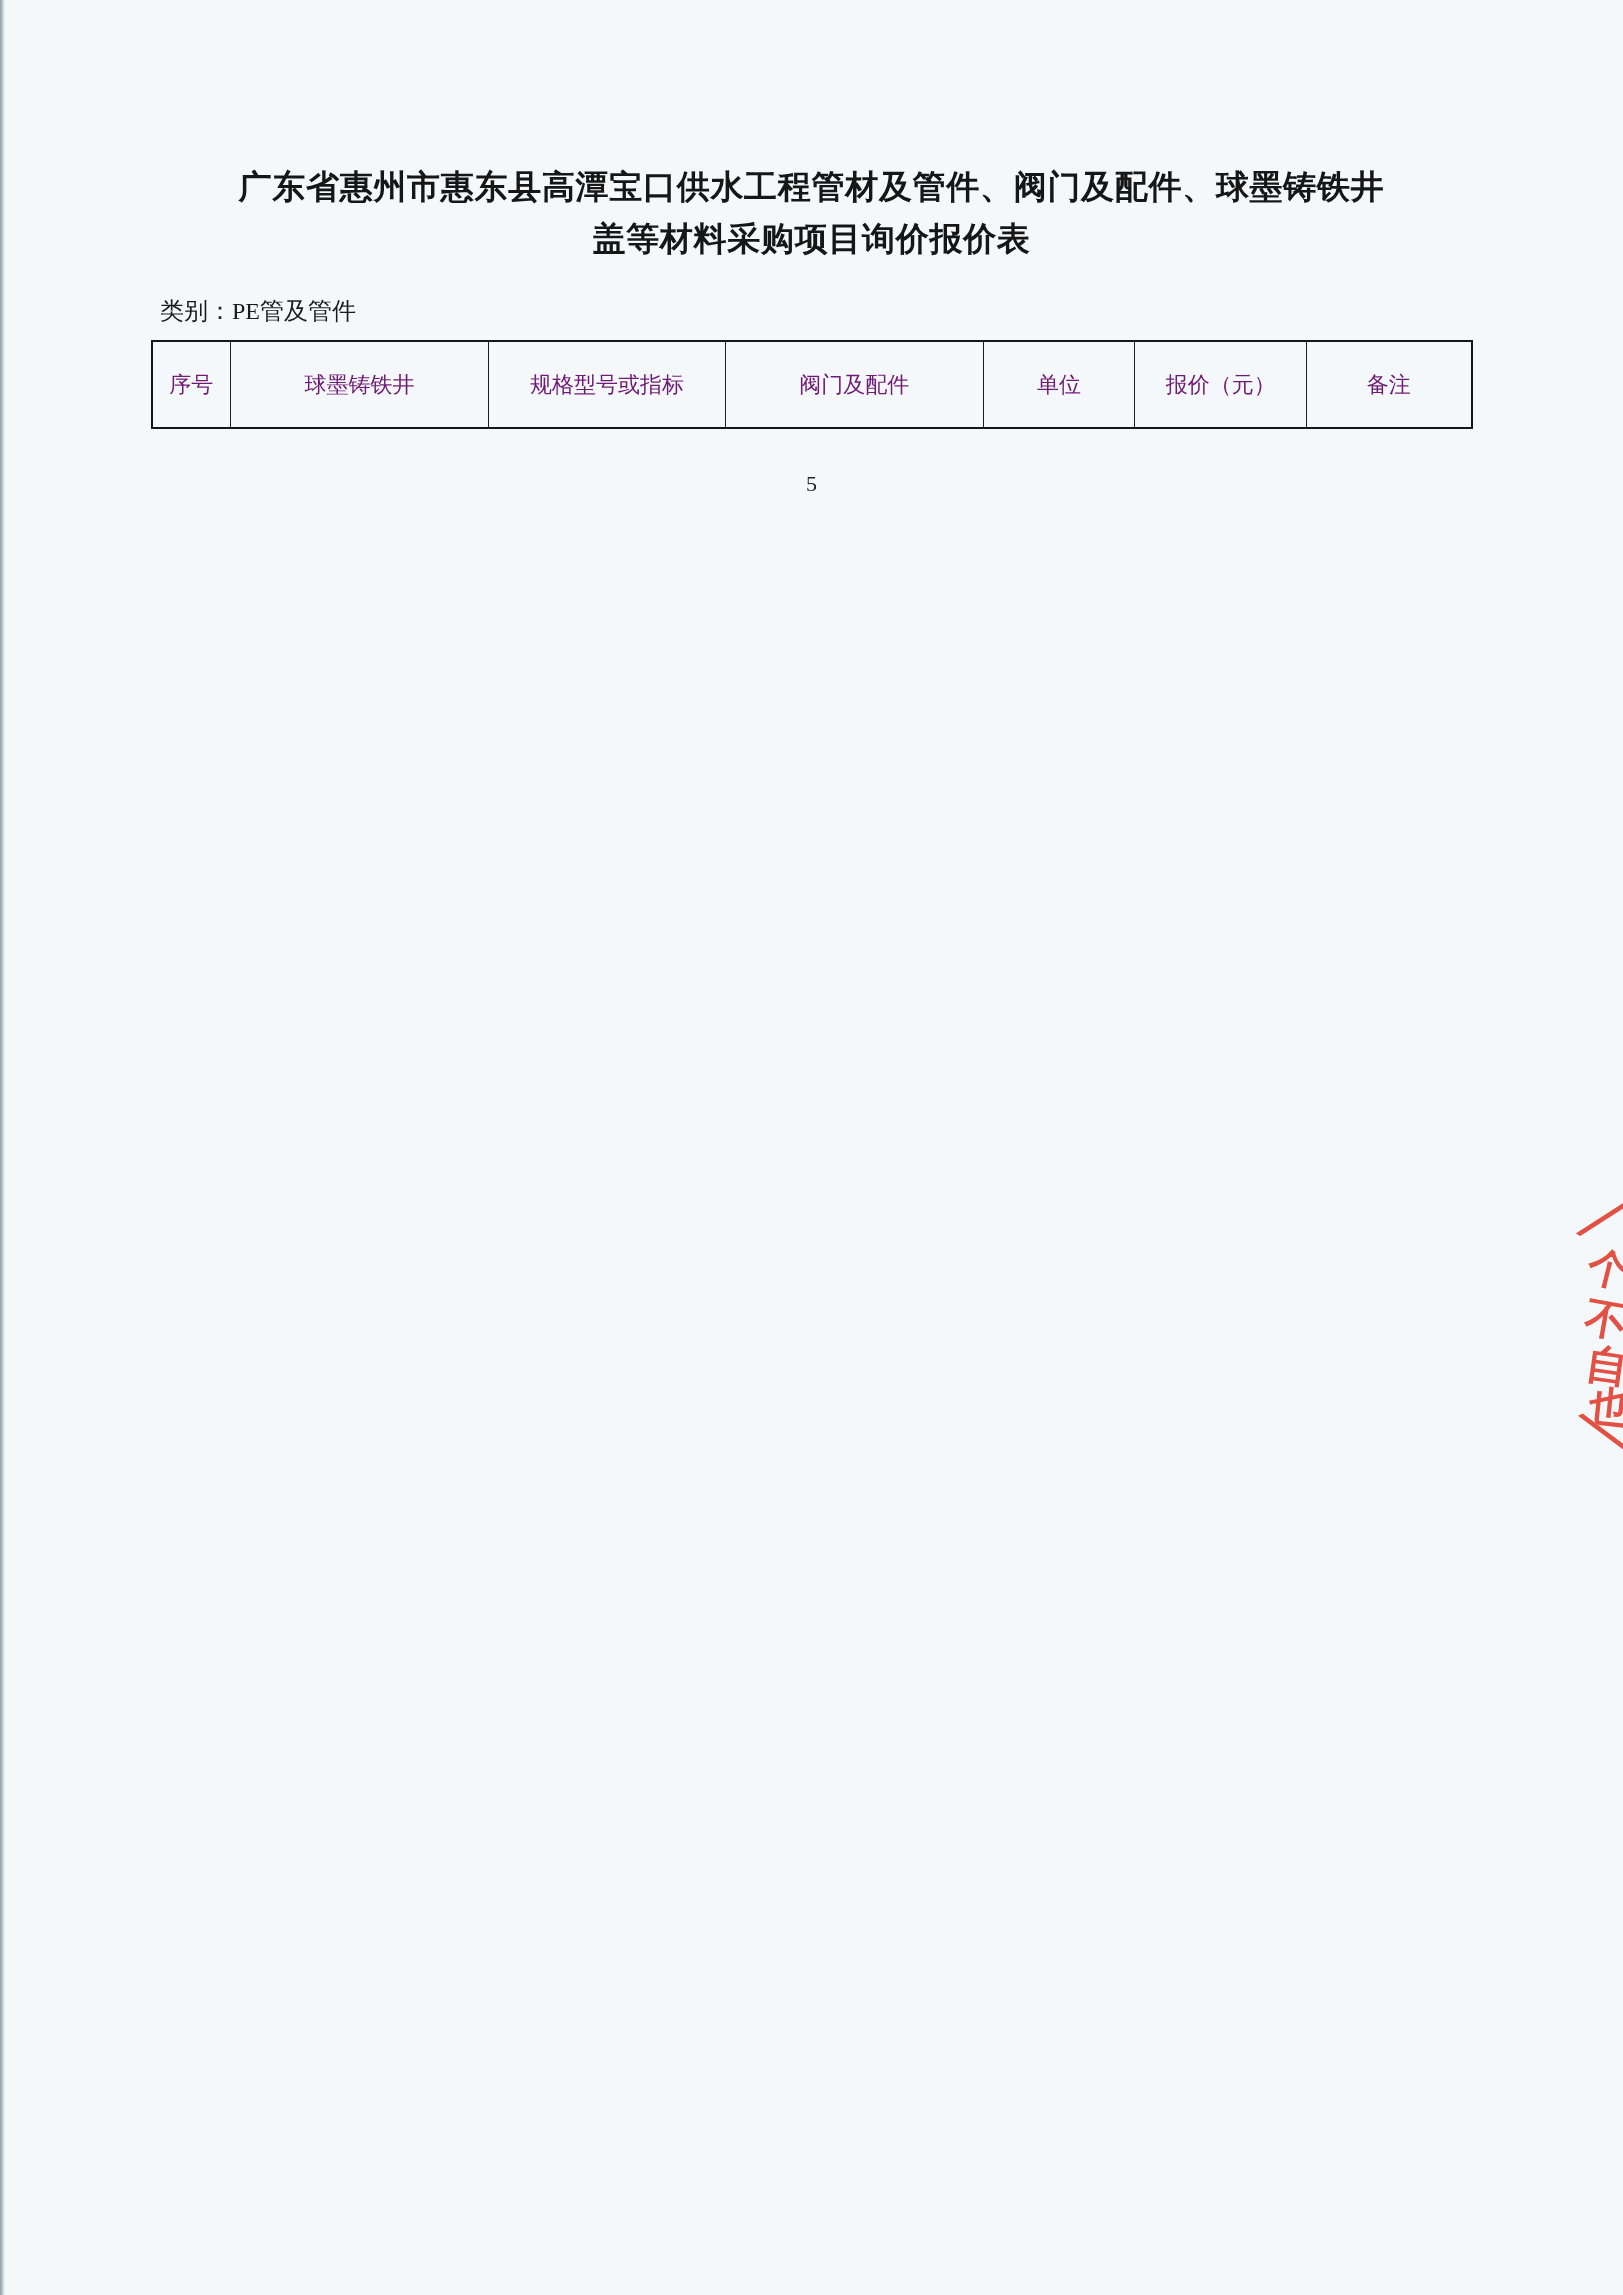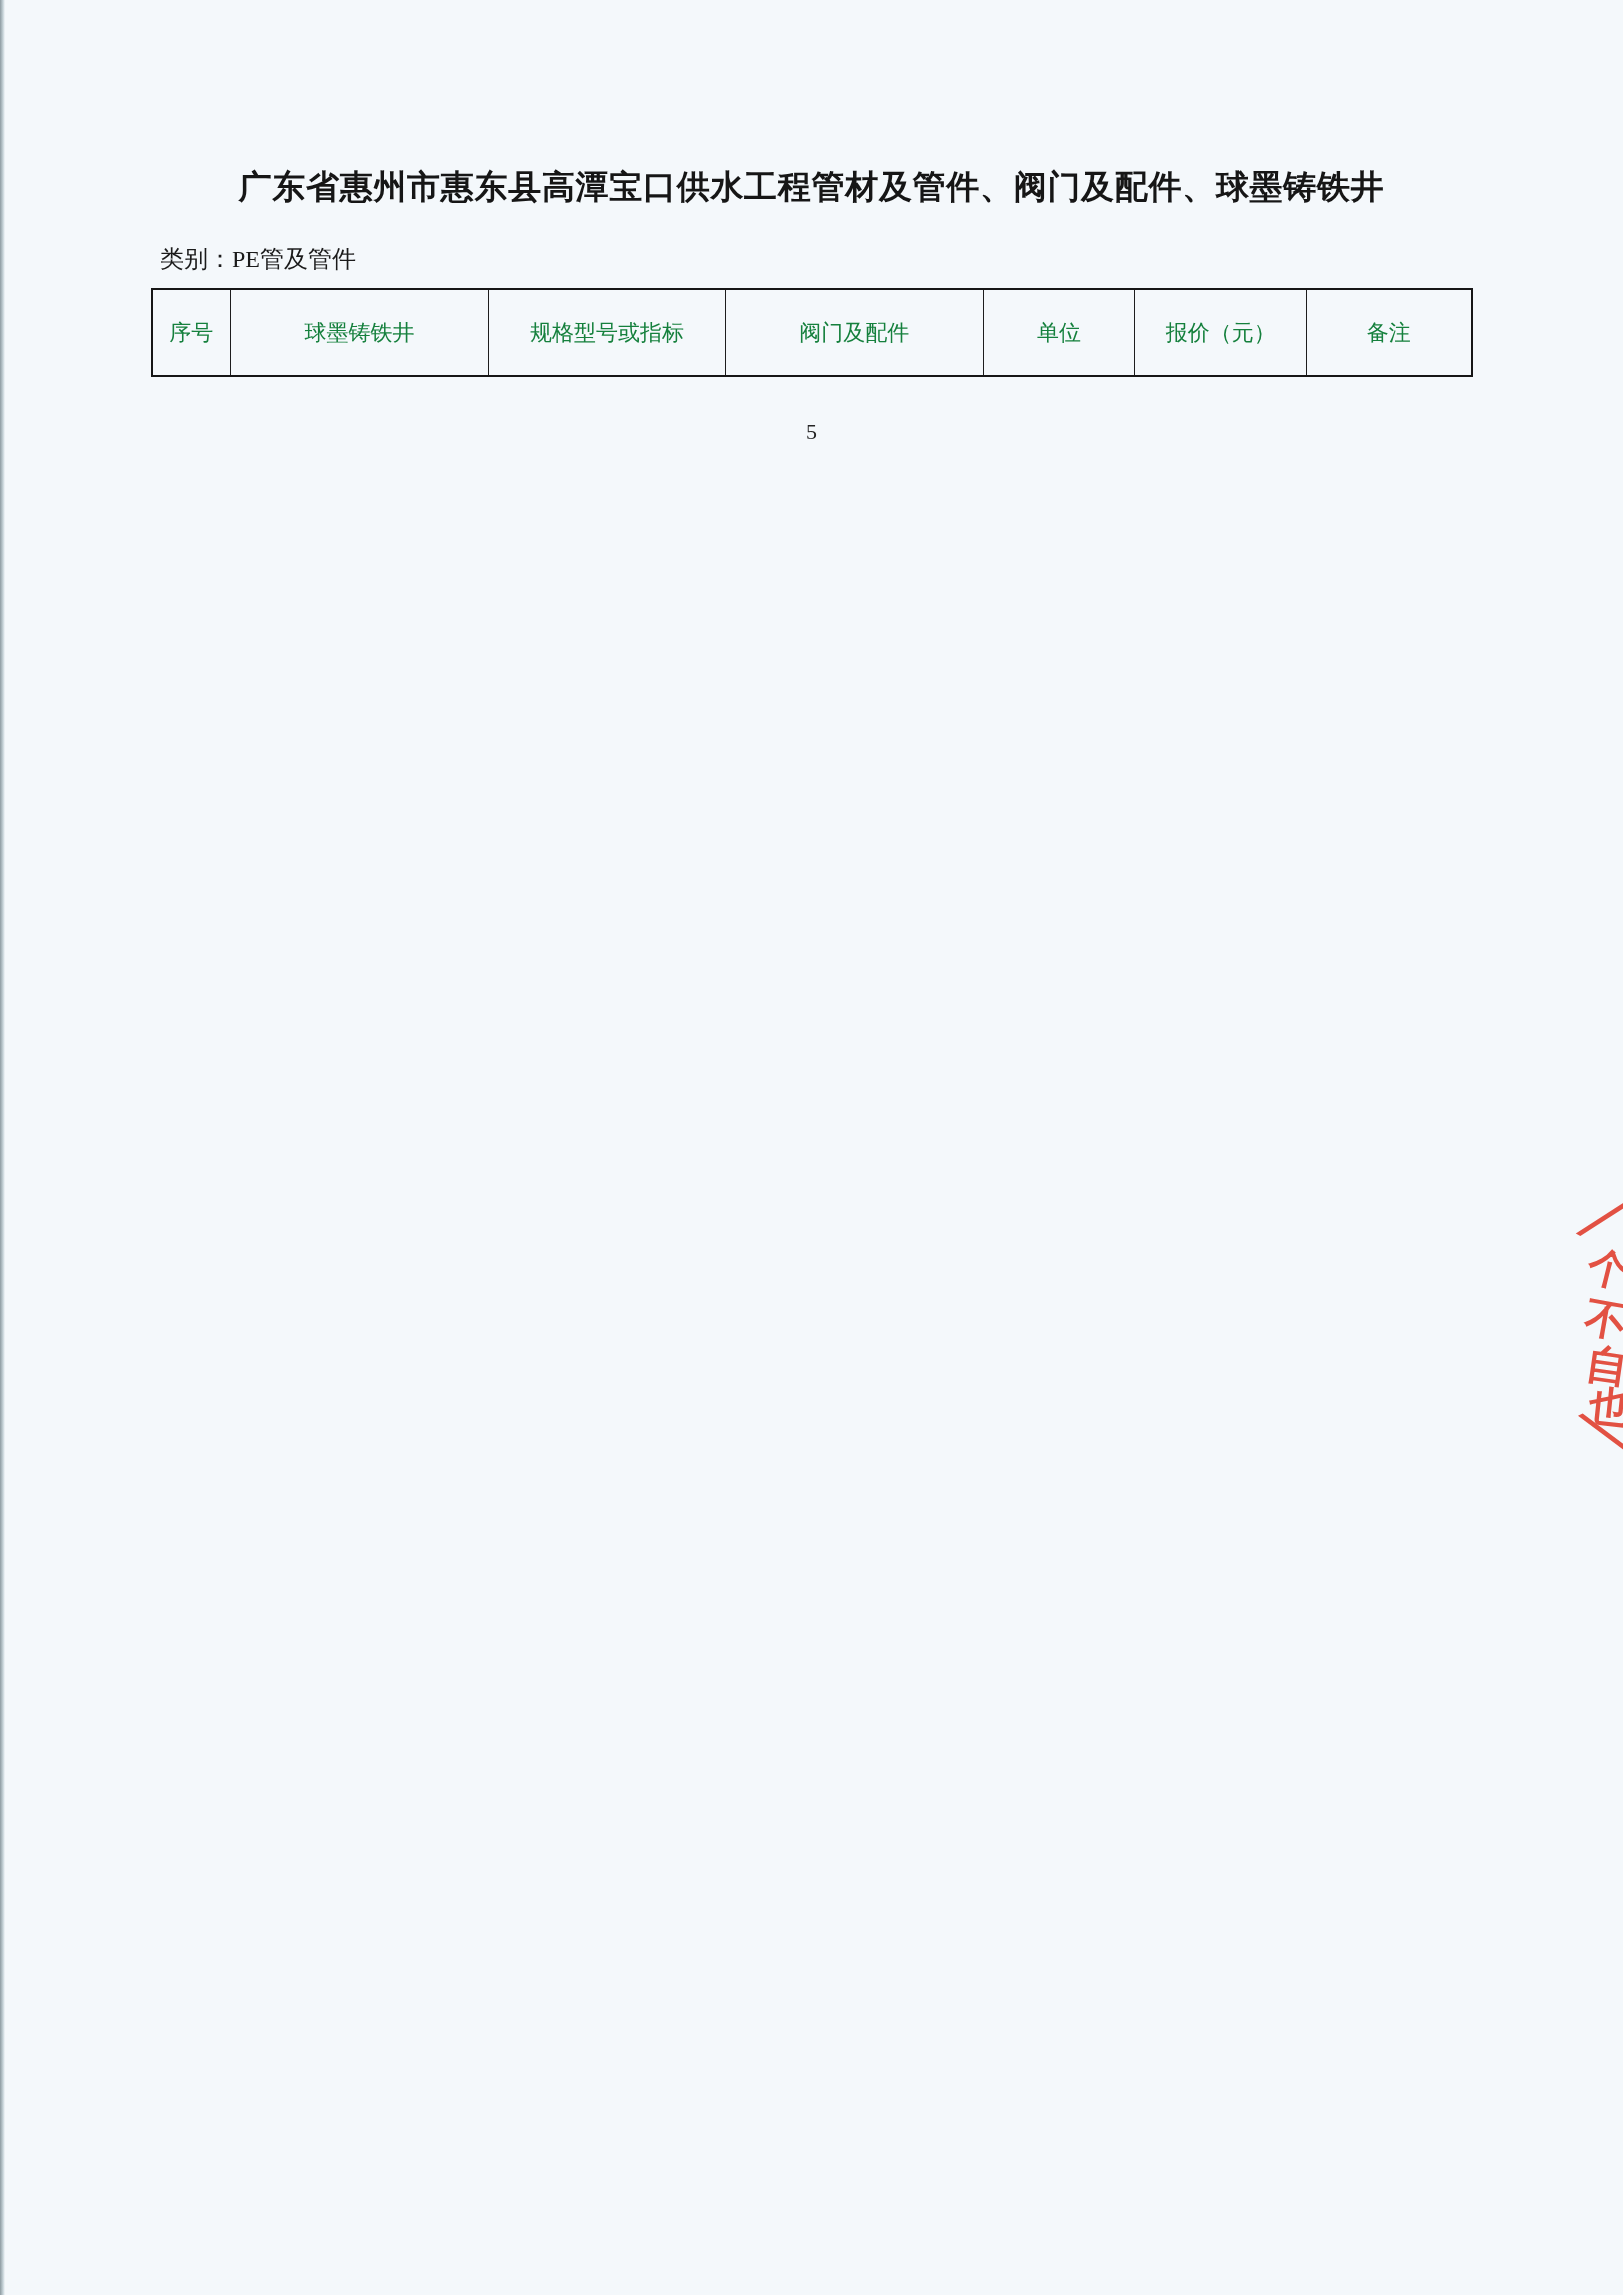--- a/index.html
+++ b/index.html
@@ -29,21 +29,21 @@
   table.quote-table{
     margin:13px auto 0 auto;
     width:1322px;
     border-collapse:collapse;
     table-layout:fixed;
     border:2px solid #161616;
   }
   .quote-table th,.quote-table td{
     border:1.3px solid #1d1d1d;
     text-align:center;vertical-align:middle;
-    padding:0;color:#15803d;
+    padding:0;color:#701a75;
     overflow:hidden;
   }
   .quote-table thead th{
     height:85px;font-size:22px;font-weight:normal;
     border-bottom:2.6px solid #161616;
   }
   .page-number{
     margin-top:42px;text-align:center;
     font-size:22px;color:#242424;
   }
@@ -60,20 +60,21 @@
   .stamp .s5{top:221px;left:26px;font-size:60px;transform:rotate(-26deg);}
 </style>
 </head>
 <body>
 
 <div class="page">
   <div class="scan-edge"></div>
 
   <div class="doc-title">
     <div>广东省惠州市惠东县高潭宝口供水工程管材及管件、阀门及配件、球墨铸铁井</div>
+    <div>盖等材料采购项目询价报价表</div>
   </div>
 
   <div class="category-line">类别：PE管及管件</div>
 
   <table class="quote-table">
     <colgroup>
       <col style="width:6%">
       <col style="width:19.5%">
       <col style="width:18%">
       <col style="width:19.5%">

